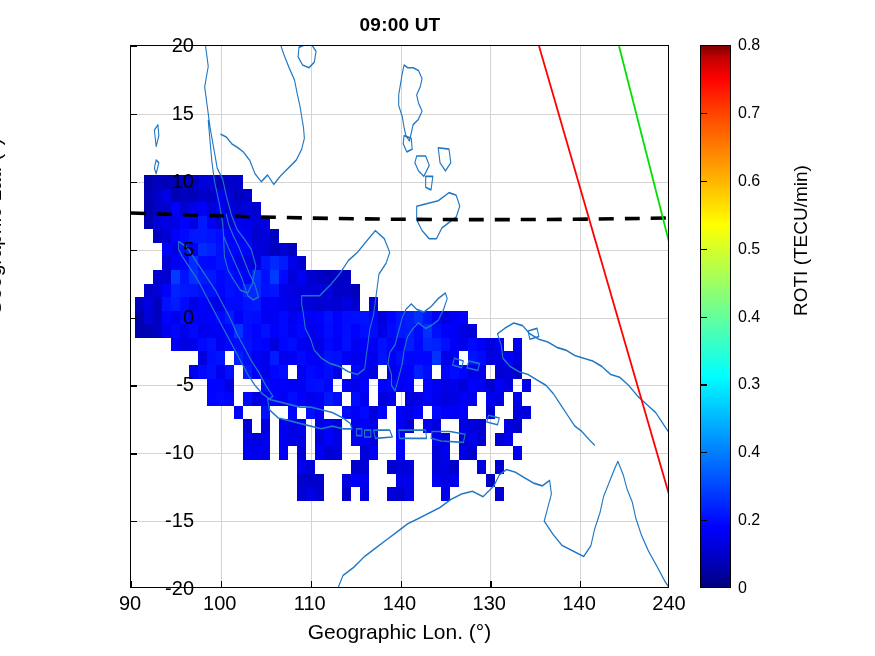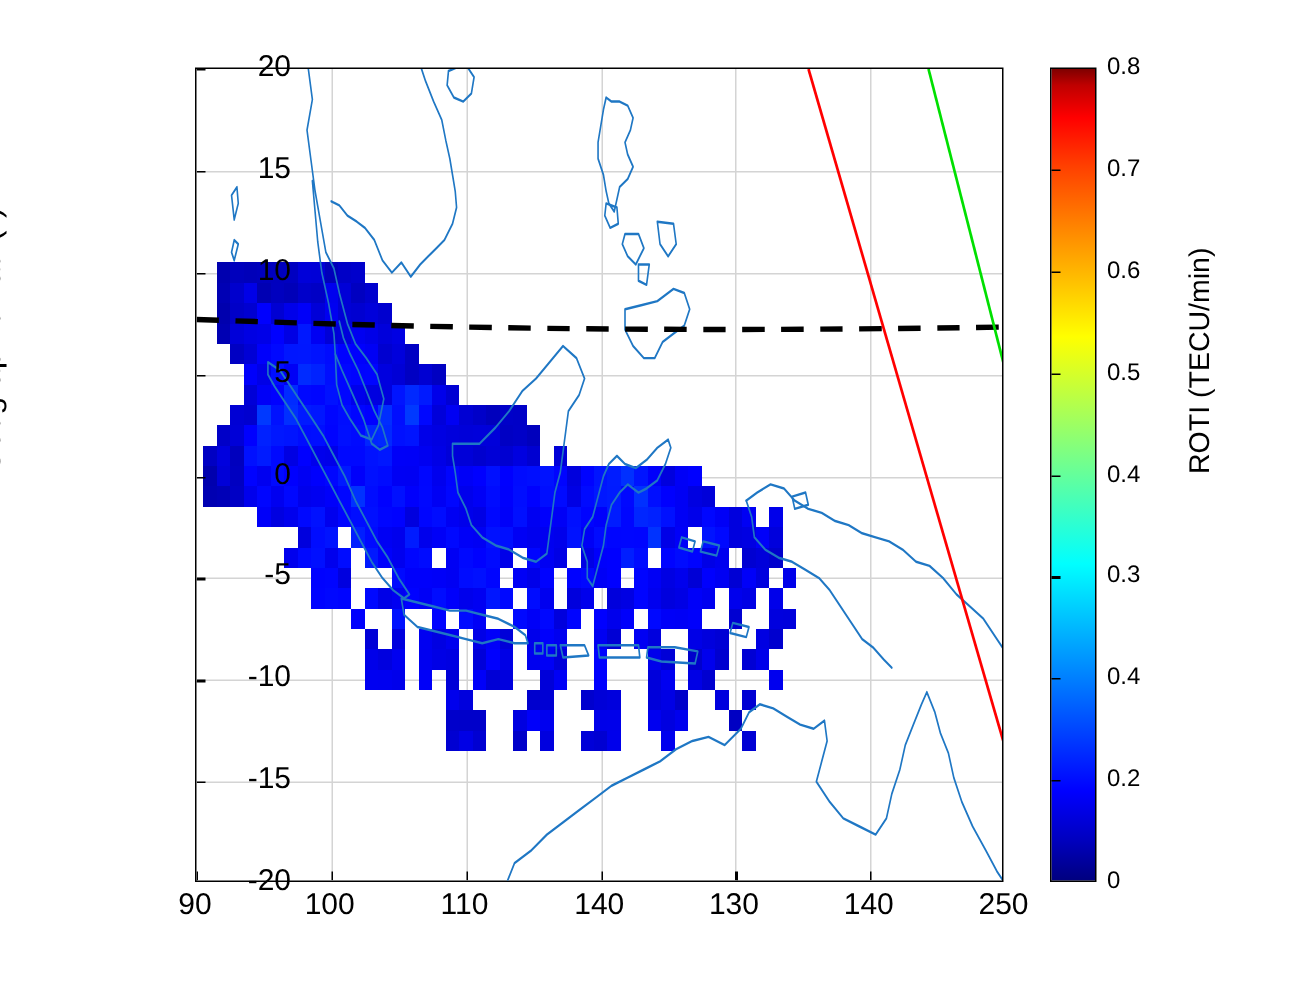--- a/index.html
+++ b/index.html
@@ -50,20 +50,21 @@
   #cbtitle{position:absolute;left:790px;top:316px;transform:rotate(-90deg);
            transform-origin:left top;font-size:19px;white-space:nowrap;}
 
   svg{display:block;}
 </style>
 </head>
 <body>
 
 <div id="figure">
 
+  <div id="title">09:00 UT</div>
 
   <div id="axes">
 
     <div class="gridline h" style="top:67.9px"></div>
     <div class="gridline h" style="top:135.8px"></div>
     <div class="gridline h" style="top:203.6px"></div>
     <div class="gridline h" style="top:271.5px"></div>
     <div class="gridline h" style="top:339.4px"></div>
     <div class="gridline h" style="top:407.3px"></div>
     <div class="gridline h" style="top:475.1px"></div>
@@ -1689,23 +1690,24 @@
   <div class="ylab" style="top:452.3px">-10</div>
   <div class="ylab" style="top:520.1px">-15</div>
   <div class="ylab" style="top:588px">-20</div>
 
   <div class="xlab" style="left:130px">90</div>
   <div class="xlab" style="left:219.8px">100</div>
   <div class="xlab" style="left:309.7px">110</div>
   <div class="xlab" style="left:399.5px">140</div>
   <div class="xlab" style="left:489.3px">130</div>
   <div class="xlab" style="left:579.2px">140</div>
-  <div class="xlab" style="left:669px">250</div>
+  <div class="xlab" style="left:669px">240</div>
 
   <div id="ytitle">Geographic Lat. (°)</div>
+  <div id="xtitle">Geographic Lon. (°)</div>
 
   <div id="cbar"></div>
 
   <div class="cbtick" style="top:112.9px"></div>
   <div class="cbtick" style="top:180.8px"></div>
   <div class="cbtick" style="top:248.6px"></div>
   <div class="cbtick" style="top:316.5px"></div>
   <div class="cbtick" style="top:384.4px"></div>
   <div class="cbtick" style="top:452.3px"></div>
   <div class="cbtick" style="top:520.1px"></div>

